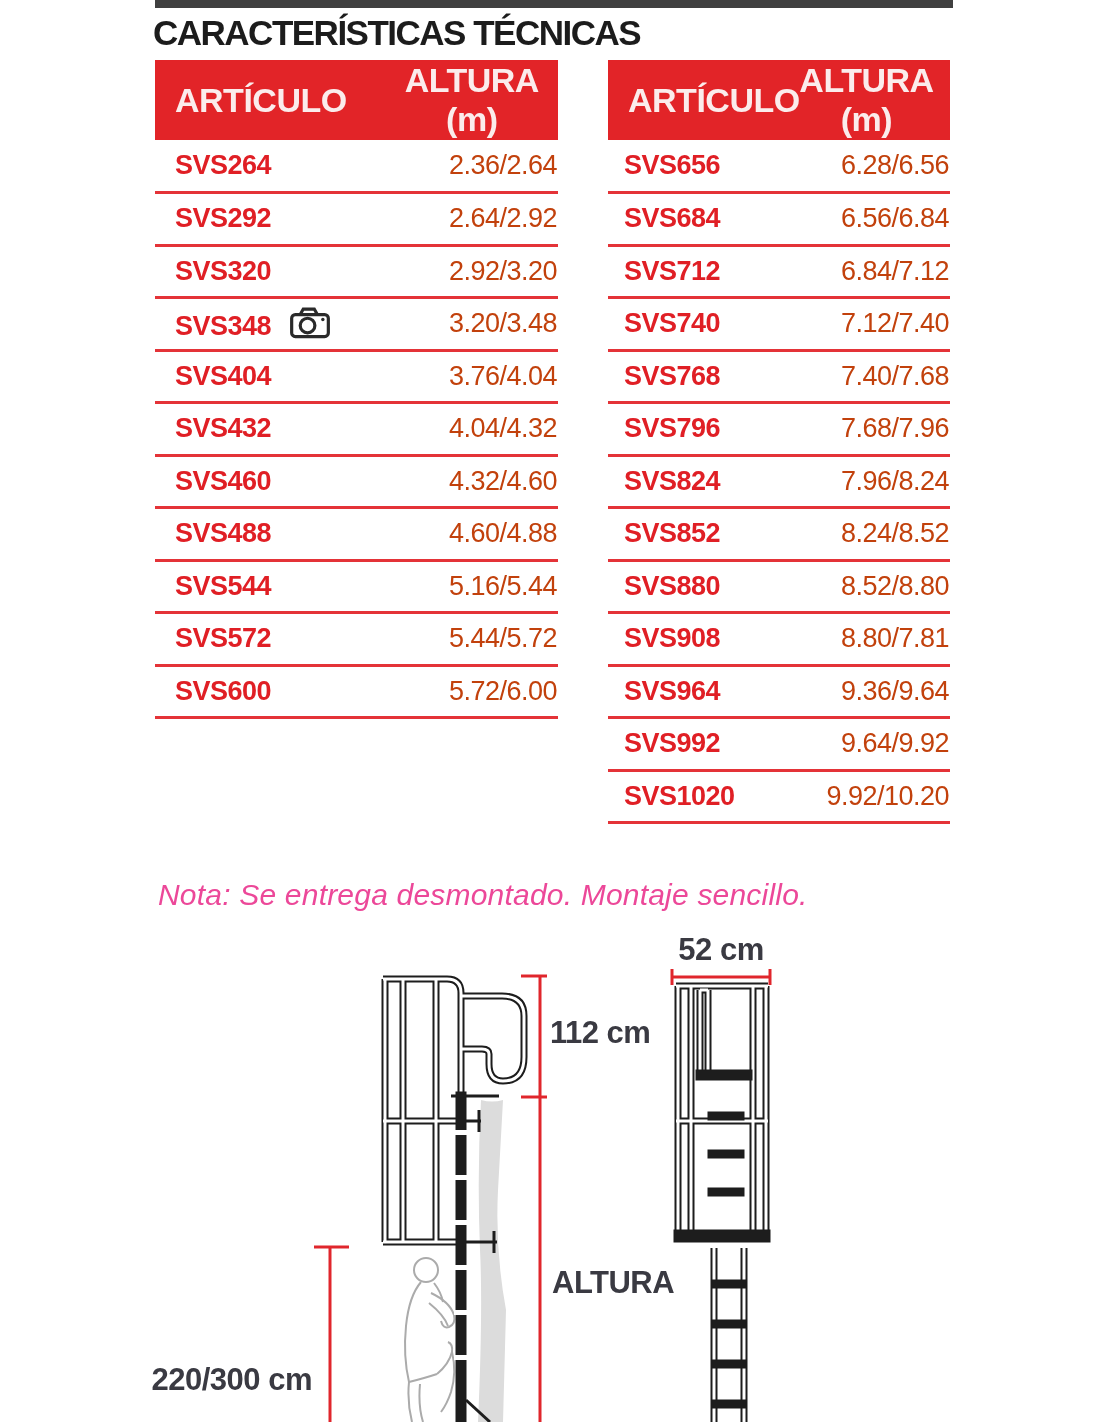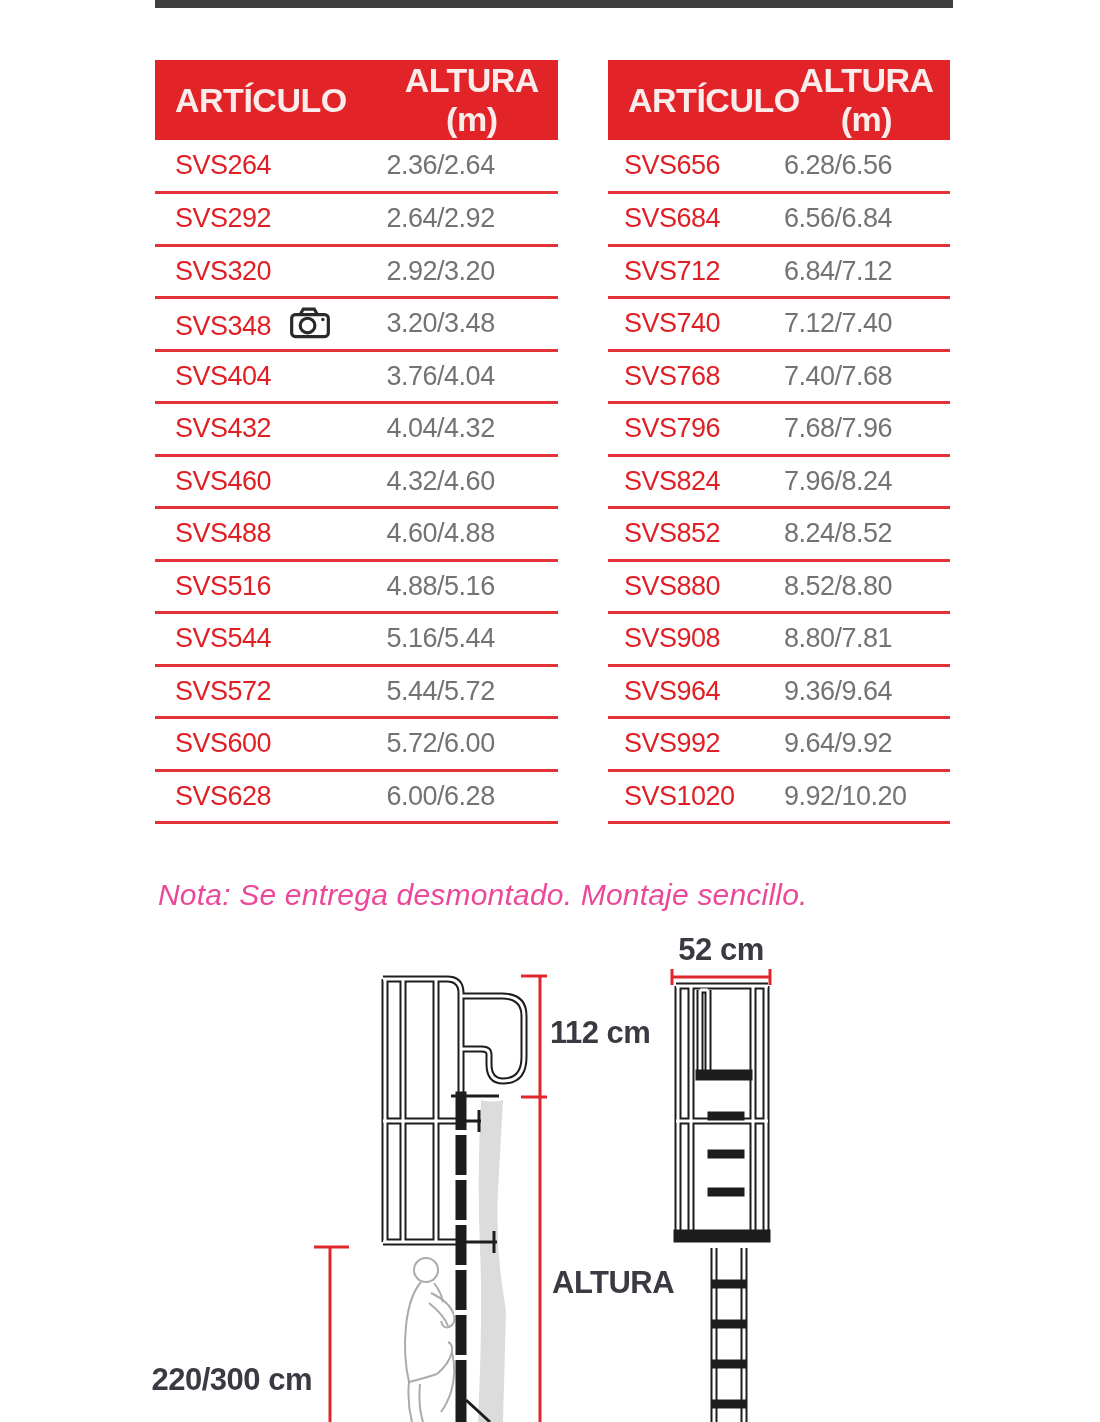--- a/index.html
+++ b/index.html
@@ -17,24 +17,24 @@
 
   table.spec thead th{background:#e22428;color:#fbecec;height:53px;font-size:34px;
       font-weight:700;letter-spacing:-0.5px;}
   table.spec thead th.h-art{text-align:left;padding-left:20px;}
   table.spec thead th.h-alt{text-align:center;}
   table.spec.left th.h-art,table.spec.left td.art{width:52%;}
   table.spec.right th.h-art,table.spec.right td.art{width:45%;}
 
   table.spec tbody td{height:52.5px;box-sizing:border-box;border-bottom:3px solid #e43338;
       font-size:27px;vertical-align:middle;}
-  table.spec tbody td.art{color:#e01f25;font-weight:400;padding-left:20px;
+  table.spec tbody td.art{color:#e01f25;font-weight:700;padding-left:20px;
       letter-spacing:-0.5px;white-space:nowrap;}
   table.spec.right tbody td.art{padding-left:16px;}
-  table.spec tbody td.val{color:#737373;text-align:left;letter-spacing:-0.5px;}
+  table.spec tbody td.val{color:#c2410c;text-align:right;letter-spacing:-0.5px;}
 
   .cam{display:inline-block;margin-left:18px;vertical-align:-4px;}
   .cam svg{display:block;}
 
   .note{position:absolute;left:158px;top:878px;font-size:30px;font-style:italic;
         color:#ec4899;letter-spacing:0.2px;white-space:nowrap;}
 
   svg.diagram{position:absolute;left:0;top:930px;}
 
   .tube-outer{stroke:#1d1d1d;stroke-width:7;fill:none;}
@@ -46,20 +46,21 @@
   .dim-label{font-family:"Liberation Sans",sans-serif;font-size:31px;font-weight:700;
              fill:#3a3a42;letter-spacing:-0.5px;}
 </style>
 </head>
 <body>
 
 <div class="page">
 
   <div class="top-bar"></div>
 
+  <div class="title">CARACTERÍSTICAS TÉCNICAS</div>
 
   <table class="spec left">
     <thead>
       <tr>
         <th class="h-art">ARTÍCULO</th>
         <th class="h-alt">ALTURA (m)</th>
       </tr>
     </thead>
     <tbody>
         <tr>
@@ -93,38 +94,30 @@
         </tr>
         <tr>
           <td class="art">SVS460</td>
           <td class="val">4.32/4.60</td>
         </tr>
         <tr>
           <td class="art">SVS488</td>
           <td class="val">4.60/4.88</td>
         </tr>
         <tr>
-          <td class="art">SVS516</td>
-          <td class="val">4.88/5.16</td>
-        </tr>
-        <tr>
           <td class="art">SVS544</td>
           <td class="val">5.16/5.44</td>
         </tr>
         <tr>
           <td class="art">SVS572</td>
           <td class="val">5.44/5.72</td>
         </tr>
         <tr>
           <td class="art">SVS600</td>
           <td class="val">5.72/6.00</td>
-        </tr>
-        <tr>
-          <td class="art">SVS628</td>
-          <td class="val">6.00/6.28</td>
         </tr>
       </tbody>
   </table>
 
   <table class="spec right">
     <thead>
       <tr>
         <th class="h-art">ARTÍCULO</th>
         <th class="h-alt">ALTURA (m)</th>
       </tr>

